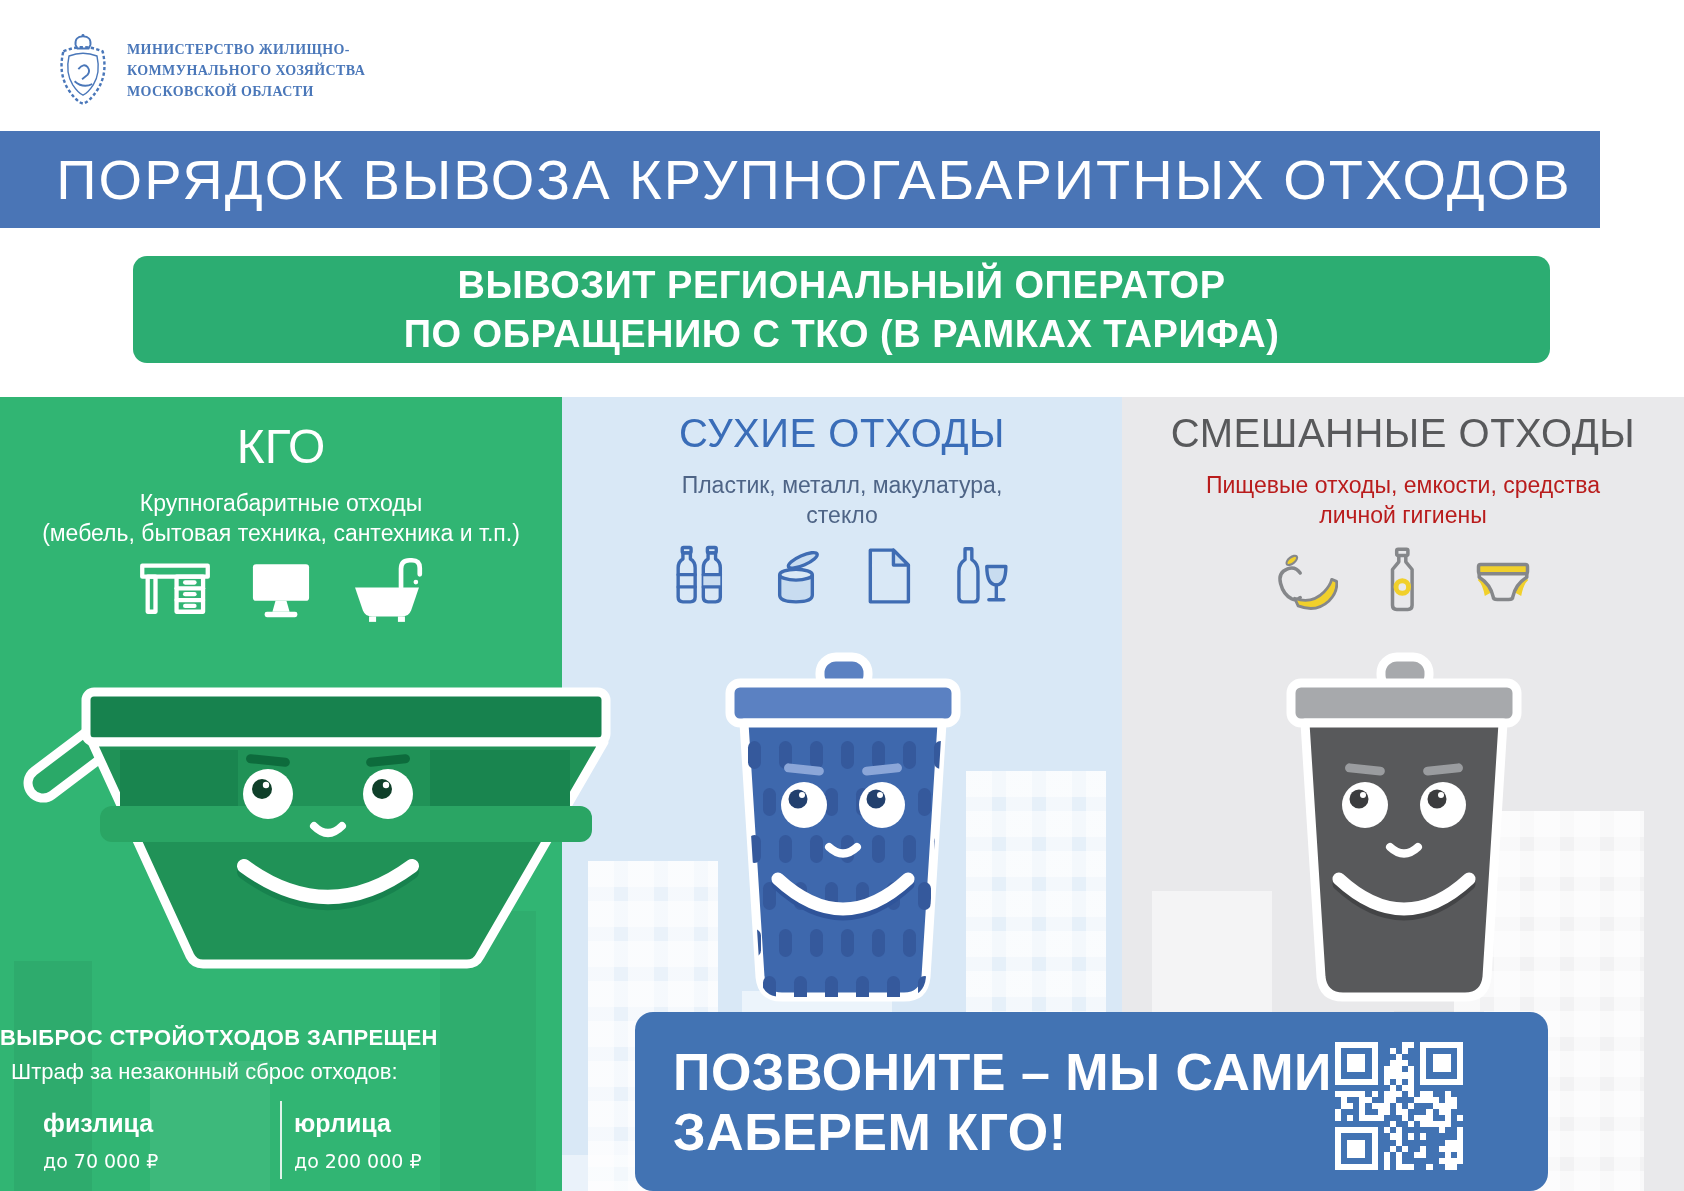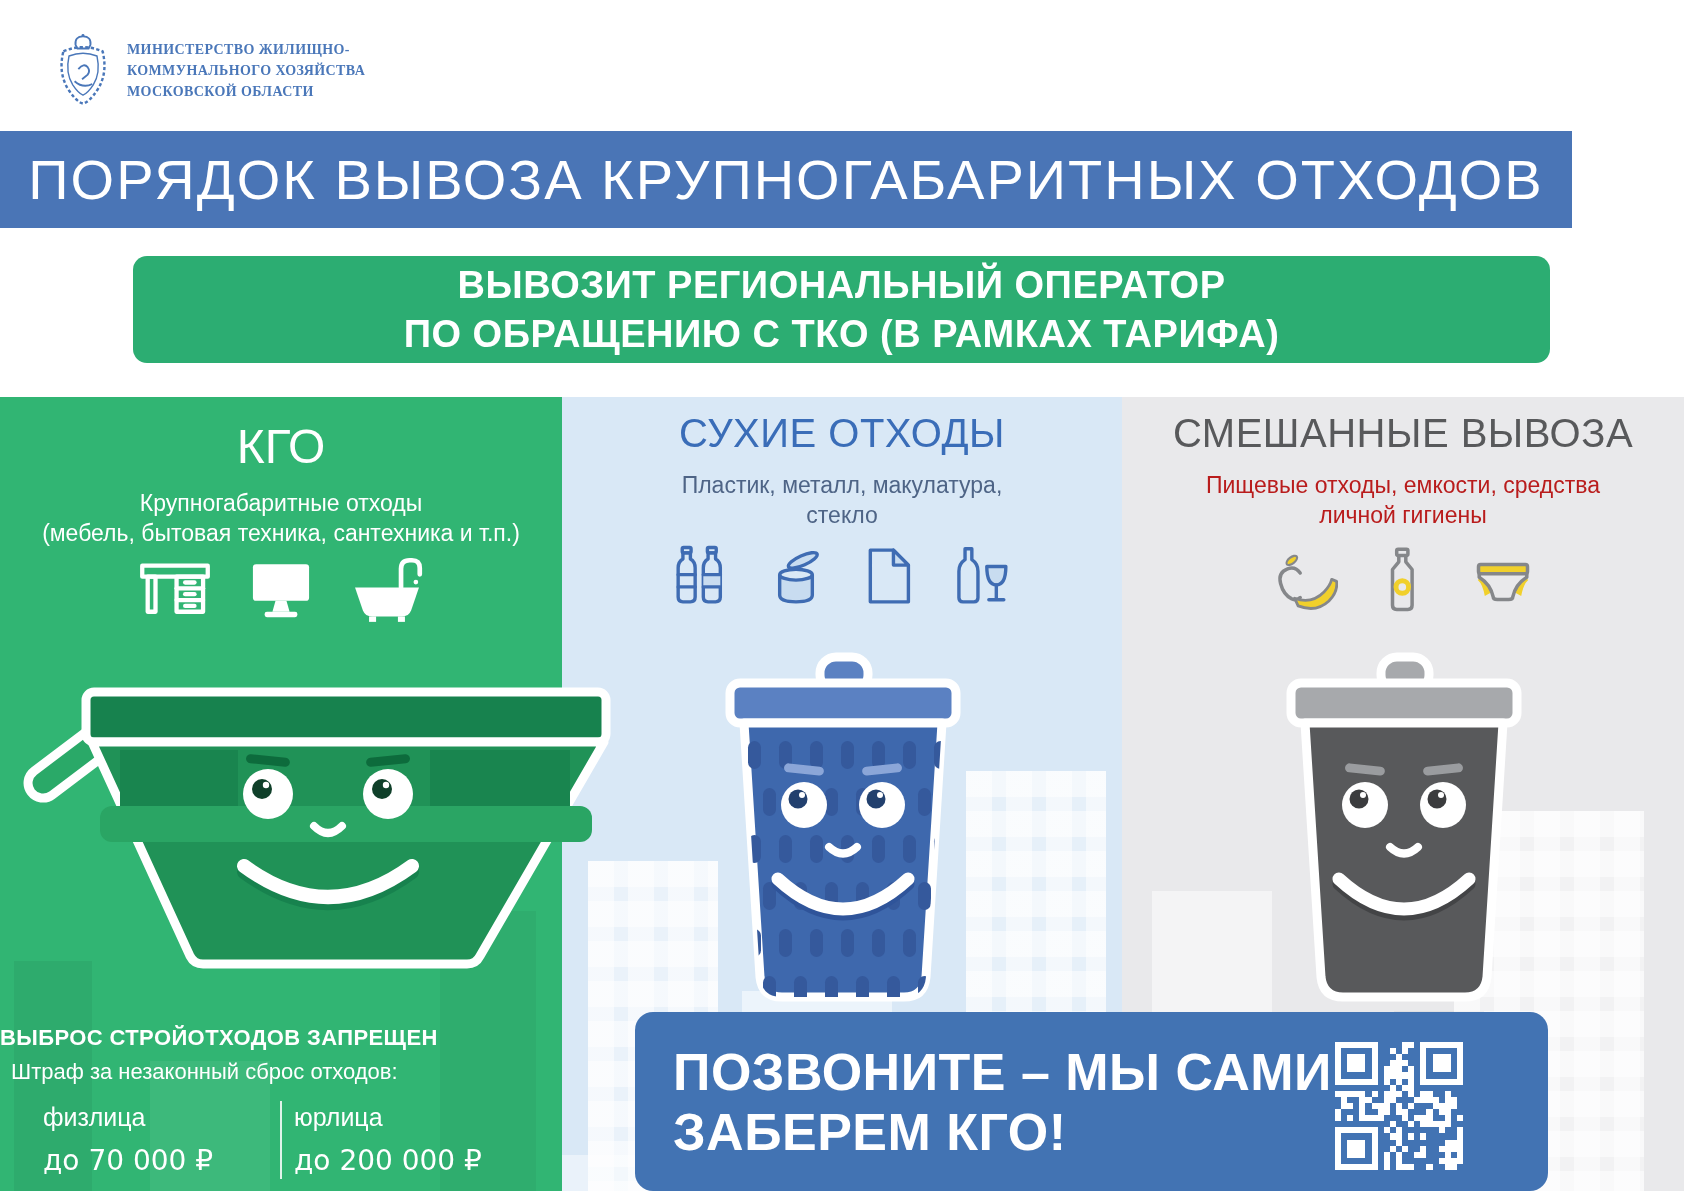--- a/index.html
+++ b/index.html
@@ -5,21 +5,21 @@
   html,body{margin:0;padding:0;background:#ffffff;}
   #poster{position:relative;width:1684px;height:1191px;overflow:hidden;
     font-family:"Liberation Sans","DejaVu Sans",sans-serif;background:#fff;}
   
   .topband{position:absolute;left:0;top:0;width:1684px;height:131px;background:#fff;}
   .ministry{position:absolute;left:55px;top:30px;display:flex;align-items:center;gap:16px;}
   .ministry-text{color:#4a77b9;font-family:"Liberation Serif","DejaVu Serif",serif;
     font-weight:bold;font-size:14px;line-height:1.5;letter-spacing:.4px;}
   
   .titlebar{position:absolute;left:0;top:131px;width:1572px;height:97px;
-    background:var(--header_blue,#4a75b6);display:flex;align-items:center;justify-content:center;}
+    background:var(--header_blue,#4a75b6);display:flex;align-items:center;justify-content:center;padding-left:28px;}
   .titlebar h1{margin:0;color:#fff;font-size:56px;font-weight:400;letter-spacing:2px;white-space:nowrap;}
   
   .banner{position:absolute;left:133px;top:256px;width:1417px;height:107px;border-radius:14px;
     background:var(--banner_green,#2cad72);display:flex;flex-direction:column;
     align-items:center;justify-content:center;}
   .banner div{color:#fff;font-size:38px;font-weight:bold;line-height:1.28;letter-spacing:.5px;}
   
   .col{position:absolute;top:397px;height:794px;overflow:hidden;}
   .col-green{left:0;width:562px;background:var(--kgo_green,#31b573);}
   .col-blue{left:562px;width:560px;background:var(--dry_bg,#d9e8f6);}
@@ -44,22 +44,22 @@
      repeating-linear-gradient(to bottom, rgba(255,255,255,.55) 0 26px, rgba(0,0,0,0) 26px 40px);}
   
   .skip-svg{position:absolute;left:0;top:666px;width:620px;height:320px;z-index:3;overflow:visible;}
   .bin-svg{position:absolute;width:302px;height:370px;z-index:2;}
   
   .penalty{position:absolute;left:0;top:628px;width:562px;color:#fff;text-align:left;z-index:4;}
   .p-head{font-size:22px;font-weight:bold;letter-spacing:.4px;}
   .p-sub{margin-top:8px;font-size:22px;margin-left:11px;}
   .p-cols{margin-top:16px;display:flex;justify-content:center;align-items:center;}
   .p-cell{width:225px;}
-  .p-label{font-size:25px;}
-  .p-amount{margin-top:12px;font-size:28px;font-family:"DejaVu Sans","Liberation Sans",sans-serif;}
+  .p-label{font-size:25px;font-weight:bold;}
+  .p-amount{margin-top:12px;font-size:19px;font-family:"DejaVu Sans","Liberation Sans",sans-serif;}
   .p-divider{width:2px;height:78px;background:rgba(255,255,255,.85);margin:0 12px;}
   
   .cta{position:absolute;left:635px;top:1012px;width:913px;height:179px;border-radius:18px;
     background:var(--cta_blue,#4273b3);z-index:5;}
   .cta-text{position:absolute;left:38px;top:30px;color:#fff;font-size:52px;font-weight:bold;
     line-height:60px;letter-spacing:.5px;}
   .qr{position:absolute;left:700px;top:30px;width:128px;height:128px;}
   .iconrow svg{display:block;}
 </style>
 </head>
@@ -201,21 +201,21 @@
     <div class="bldg" style="left:30px;width:120px;height:300px;background:rgba(255,255,255,.5);"></div>
     <div class="bldg grid" style="right:40px;width:190px;height:380px;background-color:rgba(255,255,255,.4);"></div>
     <div class="bldg" style="right:200px;width:90px;height:180px;background:rgba(0,0,0,.035);"></div>
     <svg class="bldg" style="right:120px;width:150px;height:150px;" viewBox="0 0 150 150">
       <g fill="rgba(0,0,0,.05)">
         <circle cx="60" cy="55" r="38"></circle>
           <circle cx="95" cy="85" r="26"></circle>
           <rect x="52" y="85" width="12" height="65" transform="rotate(18 58 117)"></rect>
       </g>
     </svg>
-    <h2>СМЕШАННЫЕ ВЫВОЗА</h2>
+    <h2>СМЕШАННЫЕ ОТХОДЫ</h2>
     <p class="subtitle">
       <span>Пищевые отходы, емкости, средства</span><br>
       <span>личной гигиены</span>
     </p>
     <div class="iconrow">
       <svg width="70" height="70" viewBox="0 0 100 100">
         <ellipse cx="34" cy="22" rx="9" ry="4.5" transform="rotate(-38 34 22)" fill="#f1d02b" stroke="#85878a" stroke-width="3"></ellipse>
         <path d="M46,40 q-7,-10 -18,-6 q-14,5 -10,21 q4,16 16,22 q7,3 12,-2" fill="none" stroke="#85878a" stroke-width="5" stroke-linecap="round"></path>
         <path d="M38,76 q24,9 42,-9 q9,-9 11,-18 l7,3 q2,15 -11,28 q-18,17 -44,7 z" fill="#f1d02b" stroke="#85878a" stroke-width="4" stroke-linejoin="round"></path>
       </svg>

